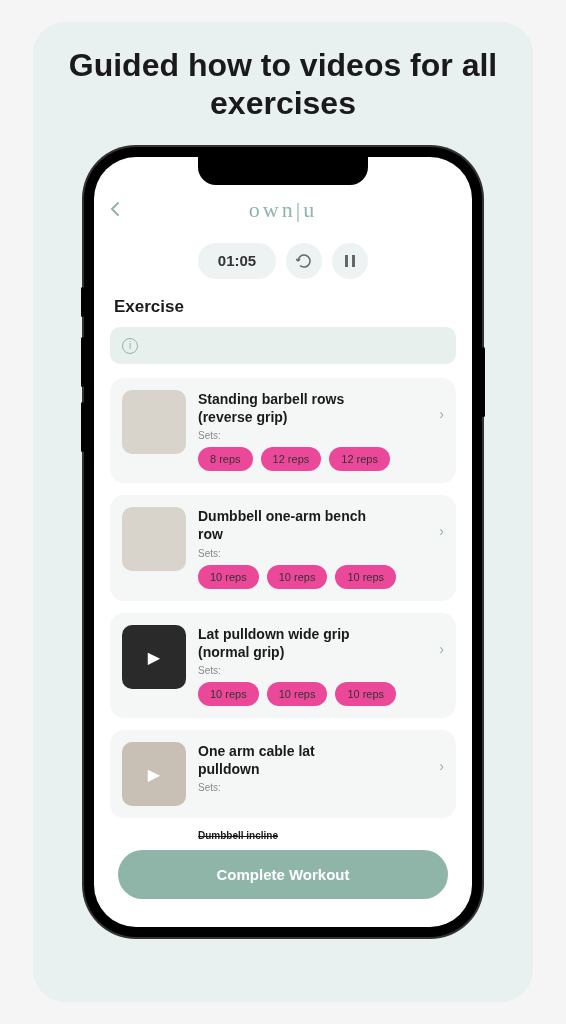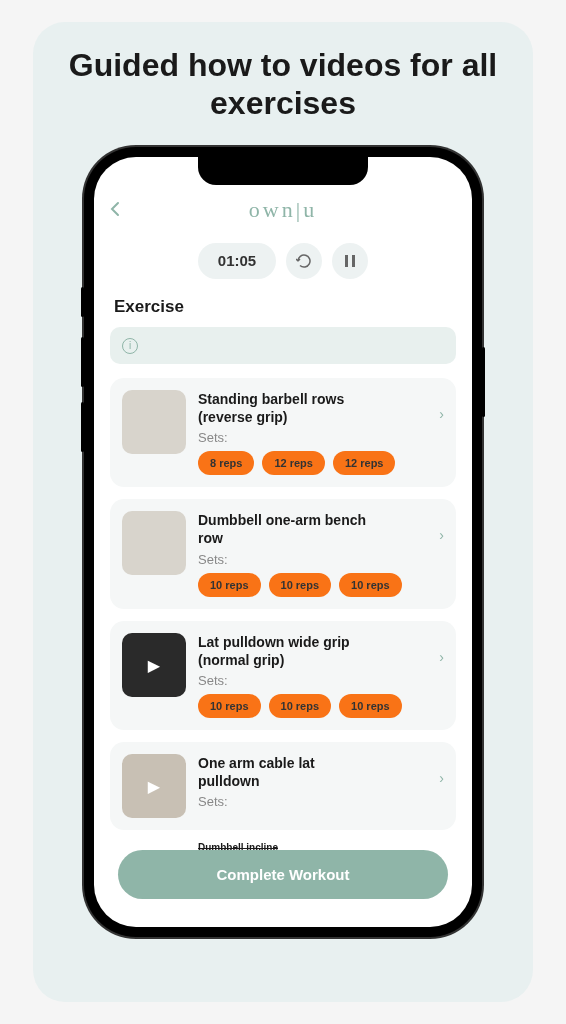--- a/index.html
+++ b/index.html
@@ -178,34 +178,34 @@
     }
     .exercise-name {
       font-size: 14px;
       font-weight: 700;
       color: #1a1a1a;
       line-height: 1.3;
       margin-bottom: 4px;
       max-width: 180px;
     }
     .sets-label {
-      font-size: 13px;
+      font-size: 10px;
       color: #888;
       margin-bottom: 6px;
     }
     .reps-row {
       display: flex;
       gap: 8px;
     }
     .rep-pill {
-      background: #f97316;
+      background: #ec4899;
       border-radius: 14px;
       padding: 6px 12px;
       font-size: 11px;
-      font-weight: 700;
+      font-weight: 400;
       color: #333;
       cursor: pointer;
     }
     .chevron {
       position: absolute;
       right: 12px;
       top: 28px;
       color: #8fb5a8;
       font-size: 14px;
     }

